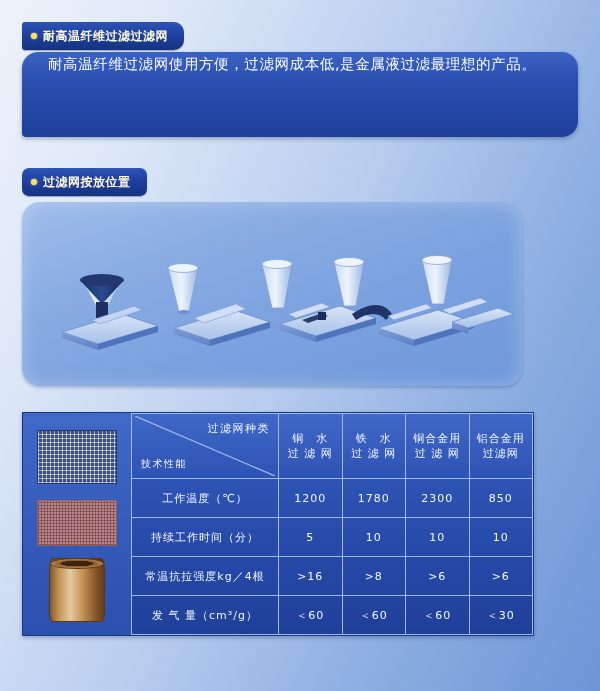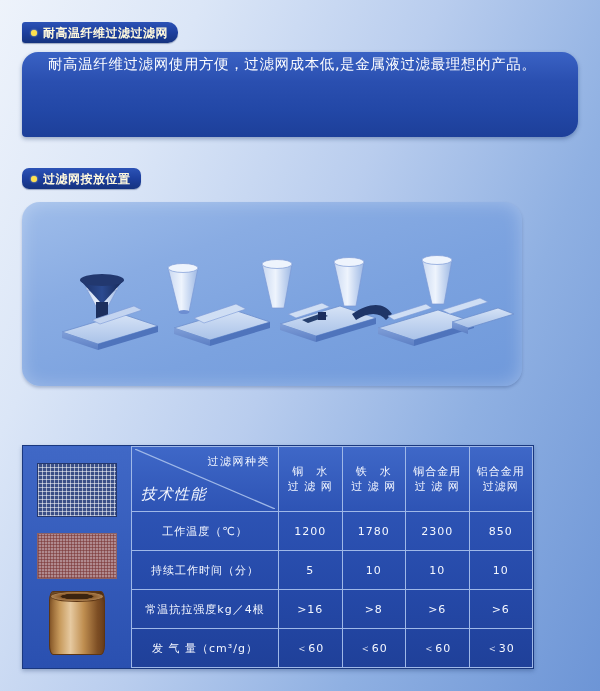--- a/index.html
+++ b/index.html
@@ -17,24 +17,24 @@
   }
   .page {
     position: relative;
     width: 600px;
     height: 691px;
   }
 
   
   .heading {
     position: absolute;
-    height: 21px;
+    height: 28px;
     display: flex;
     align-items: center;
-    padding: 0 10px 0 9px;
+    padding: 0 16px 0 9px;
     background: linear-gradient(180deg, #2c53b6 0%, #1d3f9e 50%, #15337f 100%);
     border-radius: 3px 10px 10px 3px;
     box-shadow: 0 1px 1px rgba(20,40,90,.35);
   }
   .heading .dot {
     width: 6px;
     height: 6px;
     border-radius: 50%;
     background: #ffe14d;
     margin-right: 6px;
@@ -84,21 +84,21 @@
     border-radius: 18px;
     box-shadow: inset 0 0 18px rgba(255,255,255,.28), 0 2px 3px rgba(30,55,110,.25);
     overflow: hidden;
   }
   .diagram-panel svg { display: block; }
 
   
   .table-wrap {
     position: absolute;
     left: 22px;
-    top: 445px;
+    top: 412px;
     width: 512px;
     height: 224px;
     background: linear-gradient(180deg, #3f68c8 0%, #2d53b4 30%, #2549a8 65%, #1f4099 100%);
     border: 1px solid #1a387f;
     box-shadow: 0 2px 4px rgba(20,45,100,.3);
     box-sizing: border-box;
   }
   table.perf {
     border-collapse: collapse;
     width: 100%;
@@ -153,24 +153,23 @@
     right: 5px;
     top: 5px;
     font-size: 11px;
     letter-spacing: 1.5px;
     color: #f4f7ff;
   }
   .corner-inner .lbl-perf {
     position: absolute;
     left: 6px;
     bottom: 5px;
-    font-size: 15px;
+    font-size: 10px;
     letter-spacing: 1.5px;
     color: #f4f7ff;
-    font-style: italic;
   }
   td.colhead {
     line-height: 15px;
     letter-spacing: 2px;
   }
   td.colhead span { display: block; }
 
   
   .swatch {
     position: absolute;

